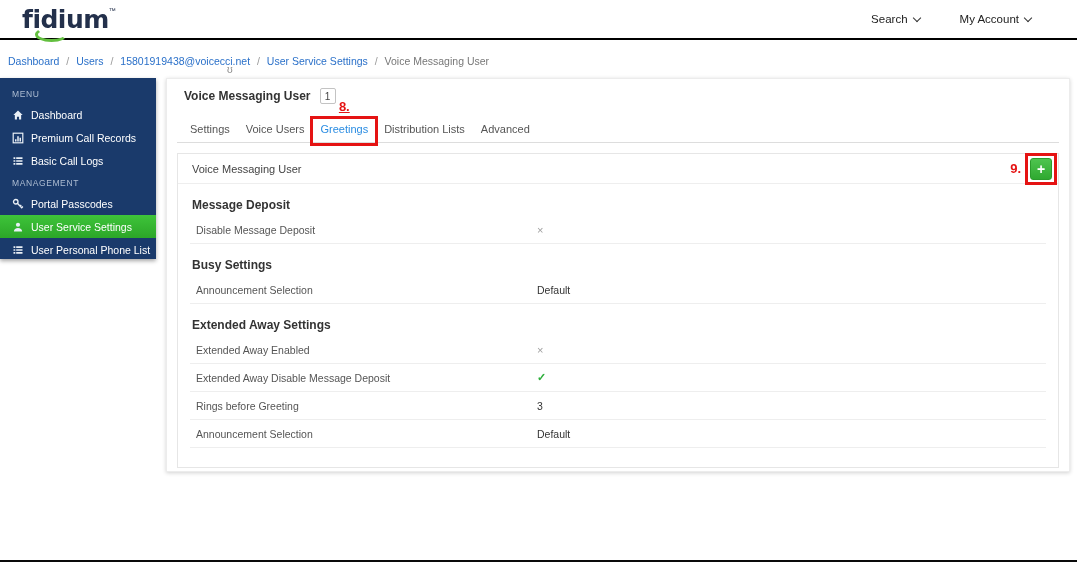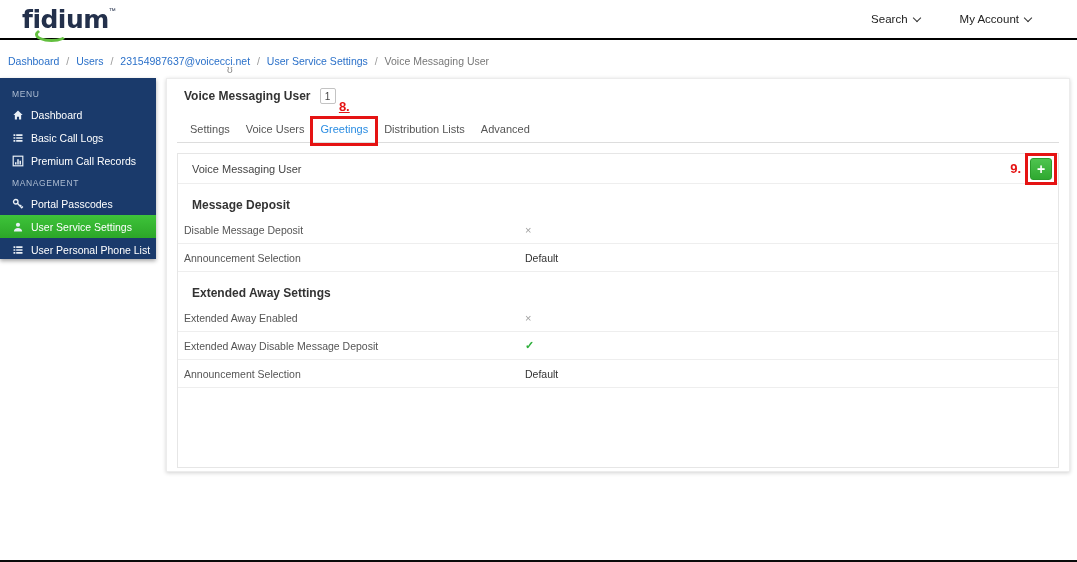--- a/index.html
+++ b/index.html
@@ -93,21 +93,21 @@
     font-size:14px; font-weight:bold; line-height:1;
   }
   .red-box-btn {
     position:absolute; left:-5px; right:-5px; top:-5px; bottom:-5px;
     border:3px solid #e51313; pointer-events:none; z-index:3;
   }
 
   .section-title { margin-top:10px; padding:4px 14px; font-size:12px; font-weight:bold; color:#333; }
   .row {
     display:grid; grid-template-columns:341px 1fr; align-items:center;
-    margin:0 0; padding-left:6px; height:28px;
+    margin:0 12px; padding-left:6px; height:28px;
     border-bottom:1px solid #eee; font-size:10.5px; color:#555;
   }
   .val-text { color:#333; }
   .val-cross { color:#9e9e9e; font-size:11px; }
   .val-check { color:#2eaf3c; font-size:11px; font-weight:bold; }
 
   .bottom-line { position:absolute; left:0; bottom:0; width:1077px; height:2px; background:#0a0a0a; }
 </style>
 </head>
 <body>
@@ -127,50 +127,50 @@
       <span class="chev"></span>
     </div>
   </div>
 </div>
 
 <div class="breadcrumb">
   <span class="crumb-link">Dashboard</span>
   <span class="crumb-sep">/</span>
   <span class="crumb-link">Users</span>
   <span class="crumb-sep">/</span>
-  <span class="crumb-link">23154987637@voicecci.net</span>
+  <span class="crumb-link">15801919438@voicecci.net</span>
   <span class="crumb-sep">/</span>
   <span class="crumb-link">User Service Settings</span>
   <span class="crumb-sep">/</span>
   <span class="crumb-current">Voice Messaging User</span>
 </div>
 
 <span class="artifact">ʊ</span>
 
 <div class="sidebar">
   <div class="side-section-label">MENU</div>
 
   <div class="side-item">
     <svg viewBox="0 0 16 16">
         <path d="M8 2 L14.2 8 H12.2 V14 H9.4 V10.2 H6.6 V14 H3.8 V8 H1.8 Z"></path>
       </svg>
     <span>Dashboard</span>
   </div>
   <div class="side-item">
     <svg viewBox="0 0 16 16">
-        <path d="M2 3h2.4v2.2H2zM5.6 3H14v2.2H5.6zM2 6.9h2.4v2.2H2zM5.6 6.9H14v2.2H5.6zM2 10.8h2.4V13H2zM5.6 10.8H14V13H5.6z"></path>
-      </svg>
-    <span>Basic Call Logs</span>
-  </div>
-  <div class="side-item">
-    <svg viewBox="0 0 16 16">
         <rect x="1.6" y="1.6" width="12.8" height="12.8" fill="none" stroke="#e9eff6" stroke-width="1.6"></rect>
         <path d="M4 9.5h2v3.2H4zM7 5.5h2v7.2H7zM10 7.5h2v5.2h-2z"></path>
       </svg>
     <span>Premium Call Records</span>
+  </div>
+  <div class="side-item">
+    <svg viewBox="0 0 16 16">
+        <path d="M2 3h2.4v2.2H2zM5.6 3H14v2.2H5.6zM2 6.9h2.4v2.2H2zM5.6 6.9H14v2.2H5.6zM2 10.8h2.4V13H2zM5.6 10.8H14V13H5.6z"></path>
+      </svg>
+    <span>Basic Call Logs</span>
   </div>
 
   <div class="side-section-label">MANAGEMENT</div>
 
   <div class="side-item">
     <svg viewBox="0 0 16 16">
         <circle cx="5" cy="5" r="3" fill="none" stroke="#e9eff6" stroke-width="1.8"></circle>
         <path d="M6.8 6.8 L13.6 13.6 M10.8 10.8 l1.6-1.6 M12.9 12.9 l1.6-1.6" stroke="#e9eff6" stroke-width="1.8" fill="none"></path>
       </svg>
     <span>Portal Passcodes</span>
@@ -222,35 +222,40 @@
         </span>
       </span>
     </div>
 
     <div class="section-title">Message Deposit</div>
     <div class="row">
       <span>Disable Message Deposit</span>
       <span class="val-cross">×</span>
     </div>
 
+    <div class="section-title">Busy Settings</div>
     <div class="row">
       <span>Announcement Selection</span>
       <span class="val-text">Default</span>
     </div>
 
     <div class="section-title">Extended Away Settings</div>
     <div class="row">
       <span>Extended Away Enabled</span>
       <span class="val-cross">×</span>
     </div>
     <div class="row">
       <span>Extended Away Disable Message Deposit</span>
       <span class="val-check">✓</span>
     </div>
 
     <div class="row">
+      <span>Rings before Greeting</span>
+      <span class="val-text">3</span>
+    </div>
+    <div class="row">
       <span>Announcement Selection</span>
       <span class="val-text">Default</span>
     </div>
   </div>
 </div>
 
 <div class="bottom-line"></div>
 
 </body></html>

